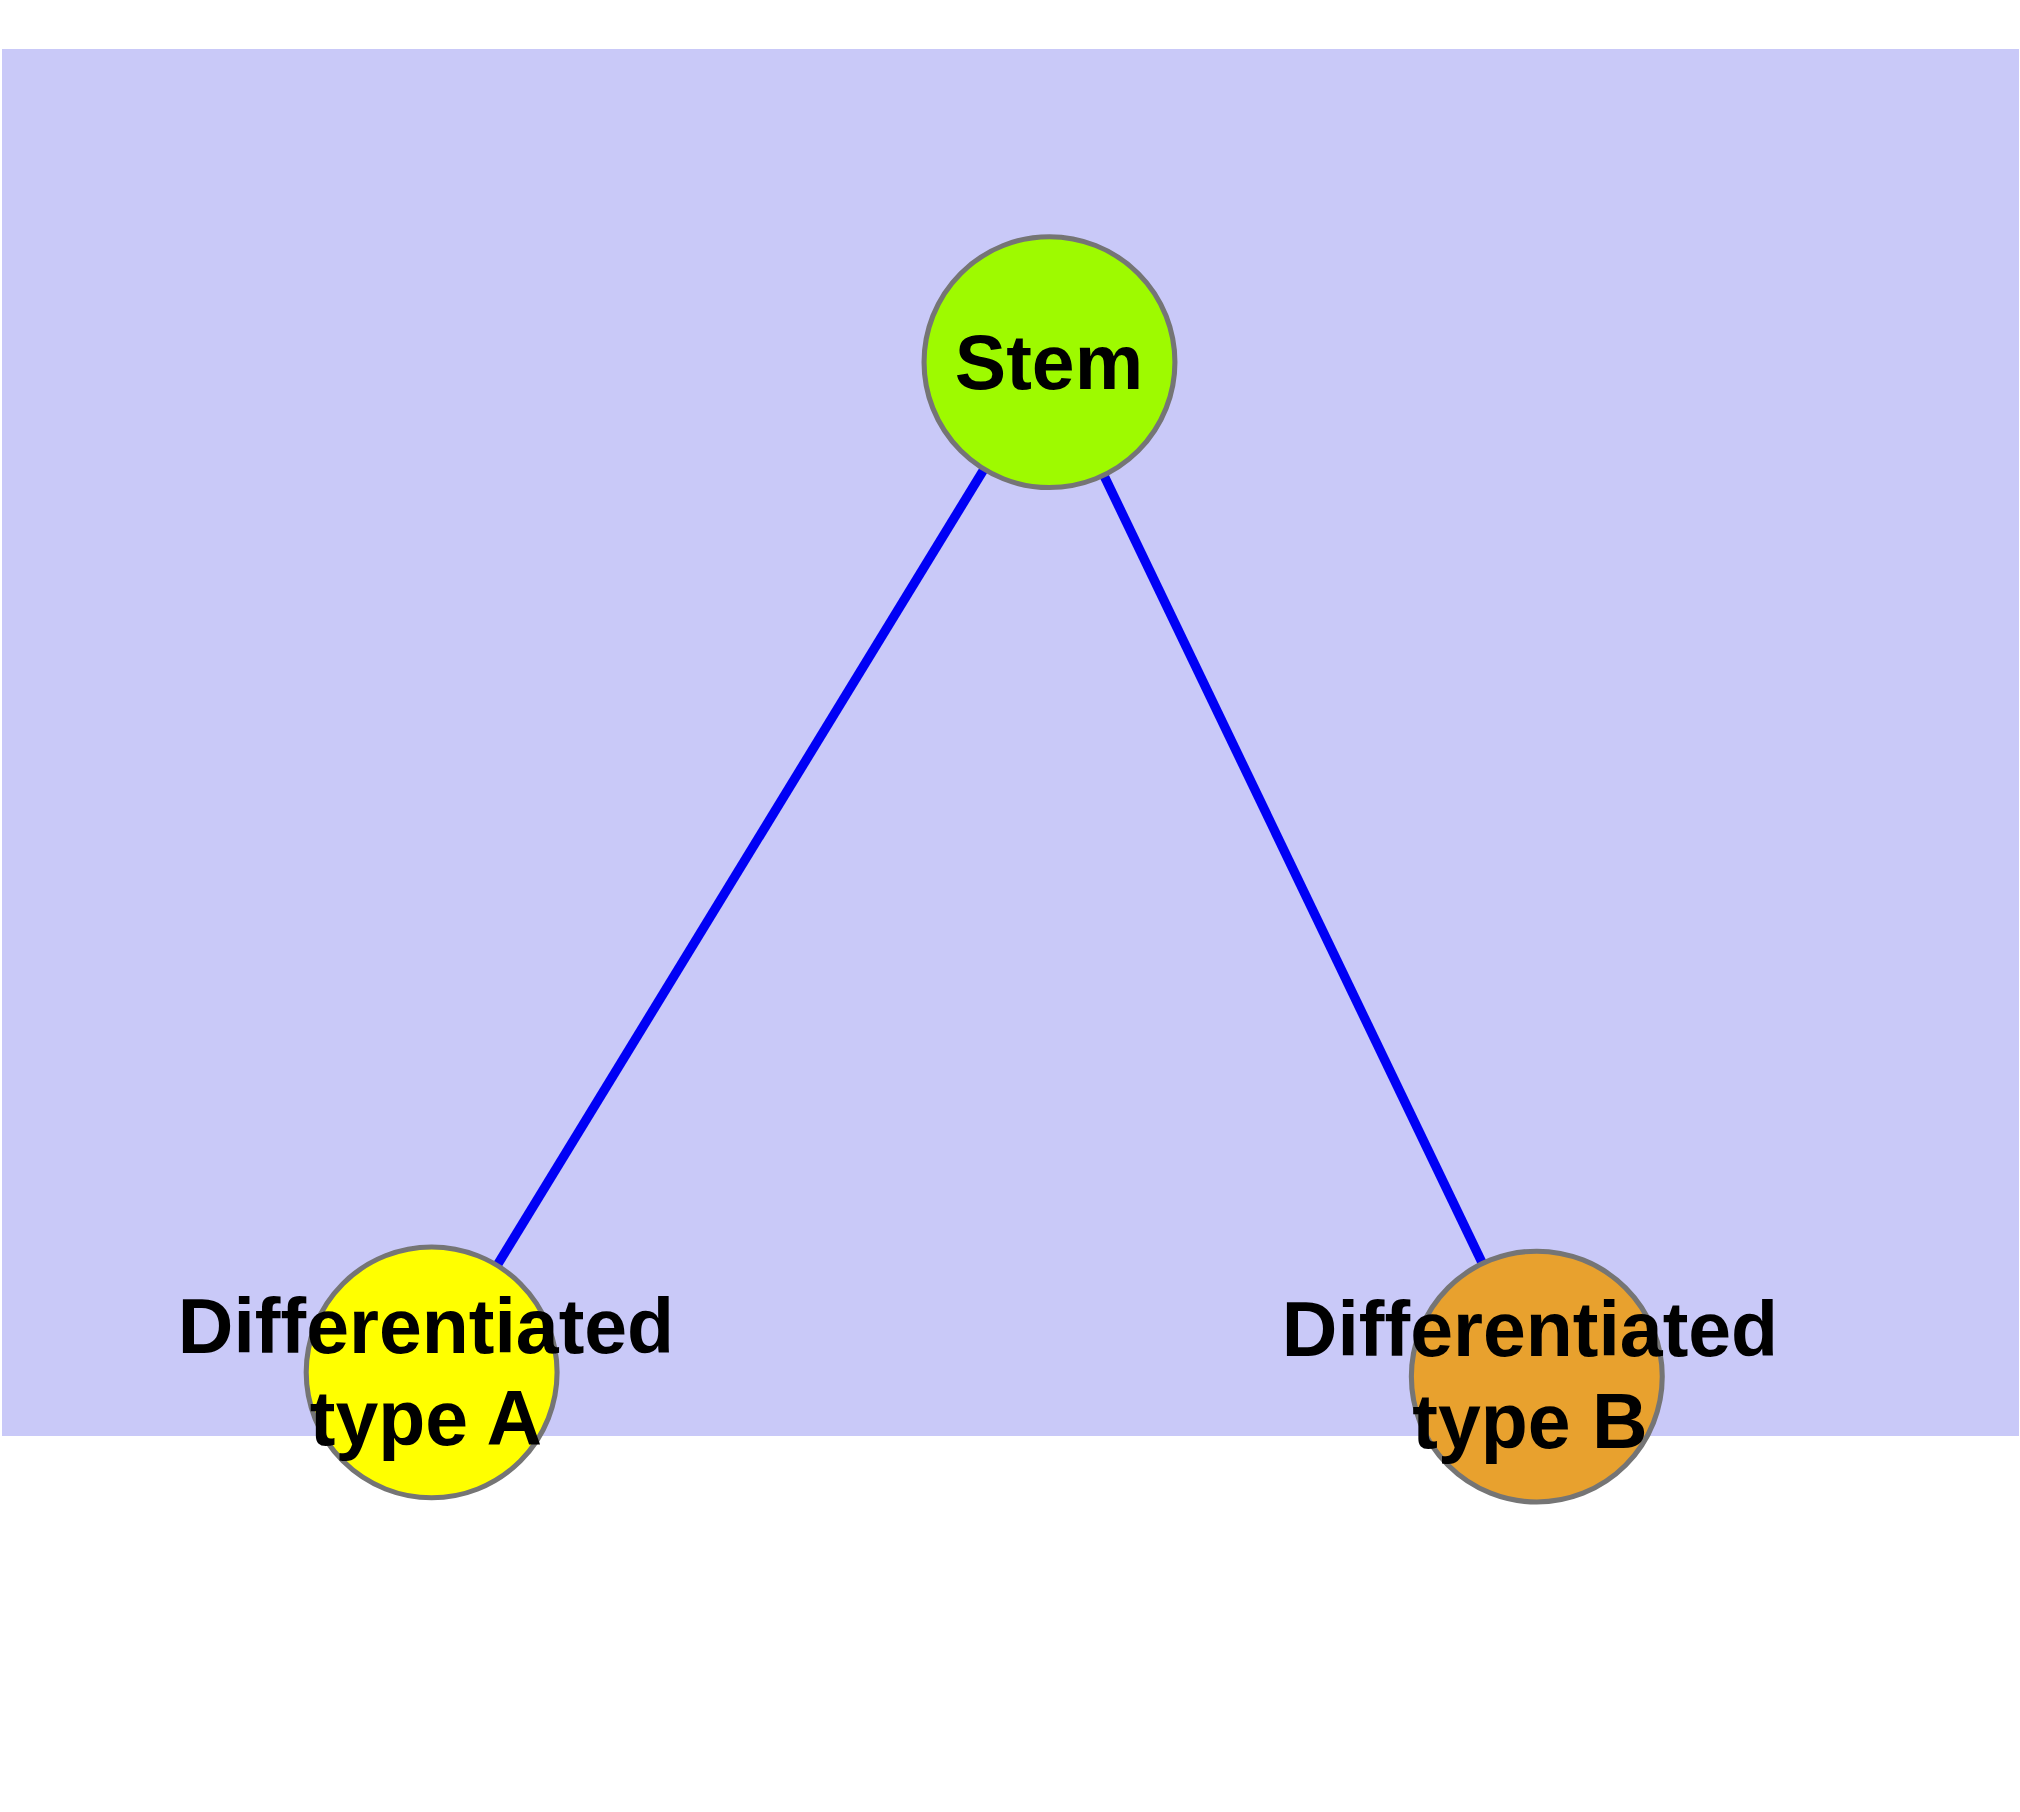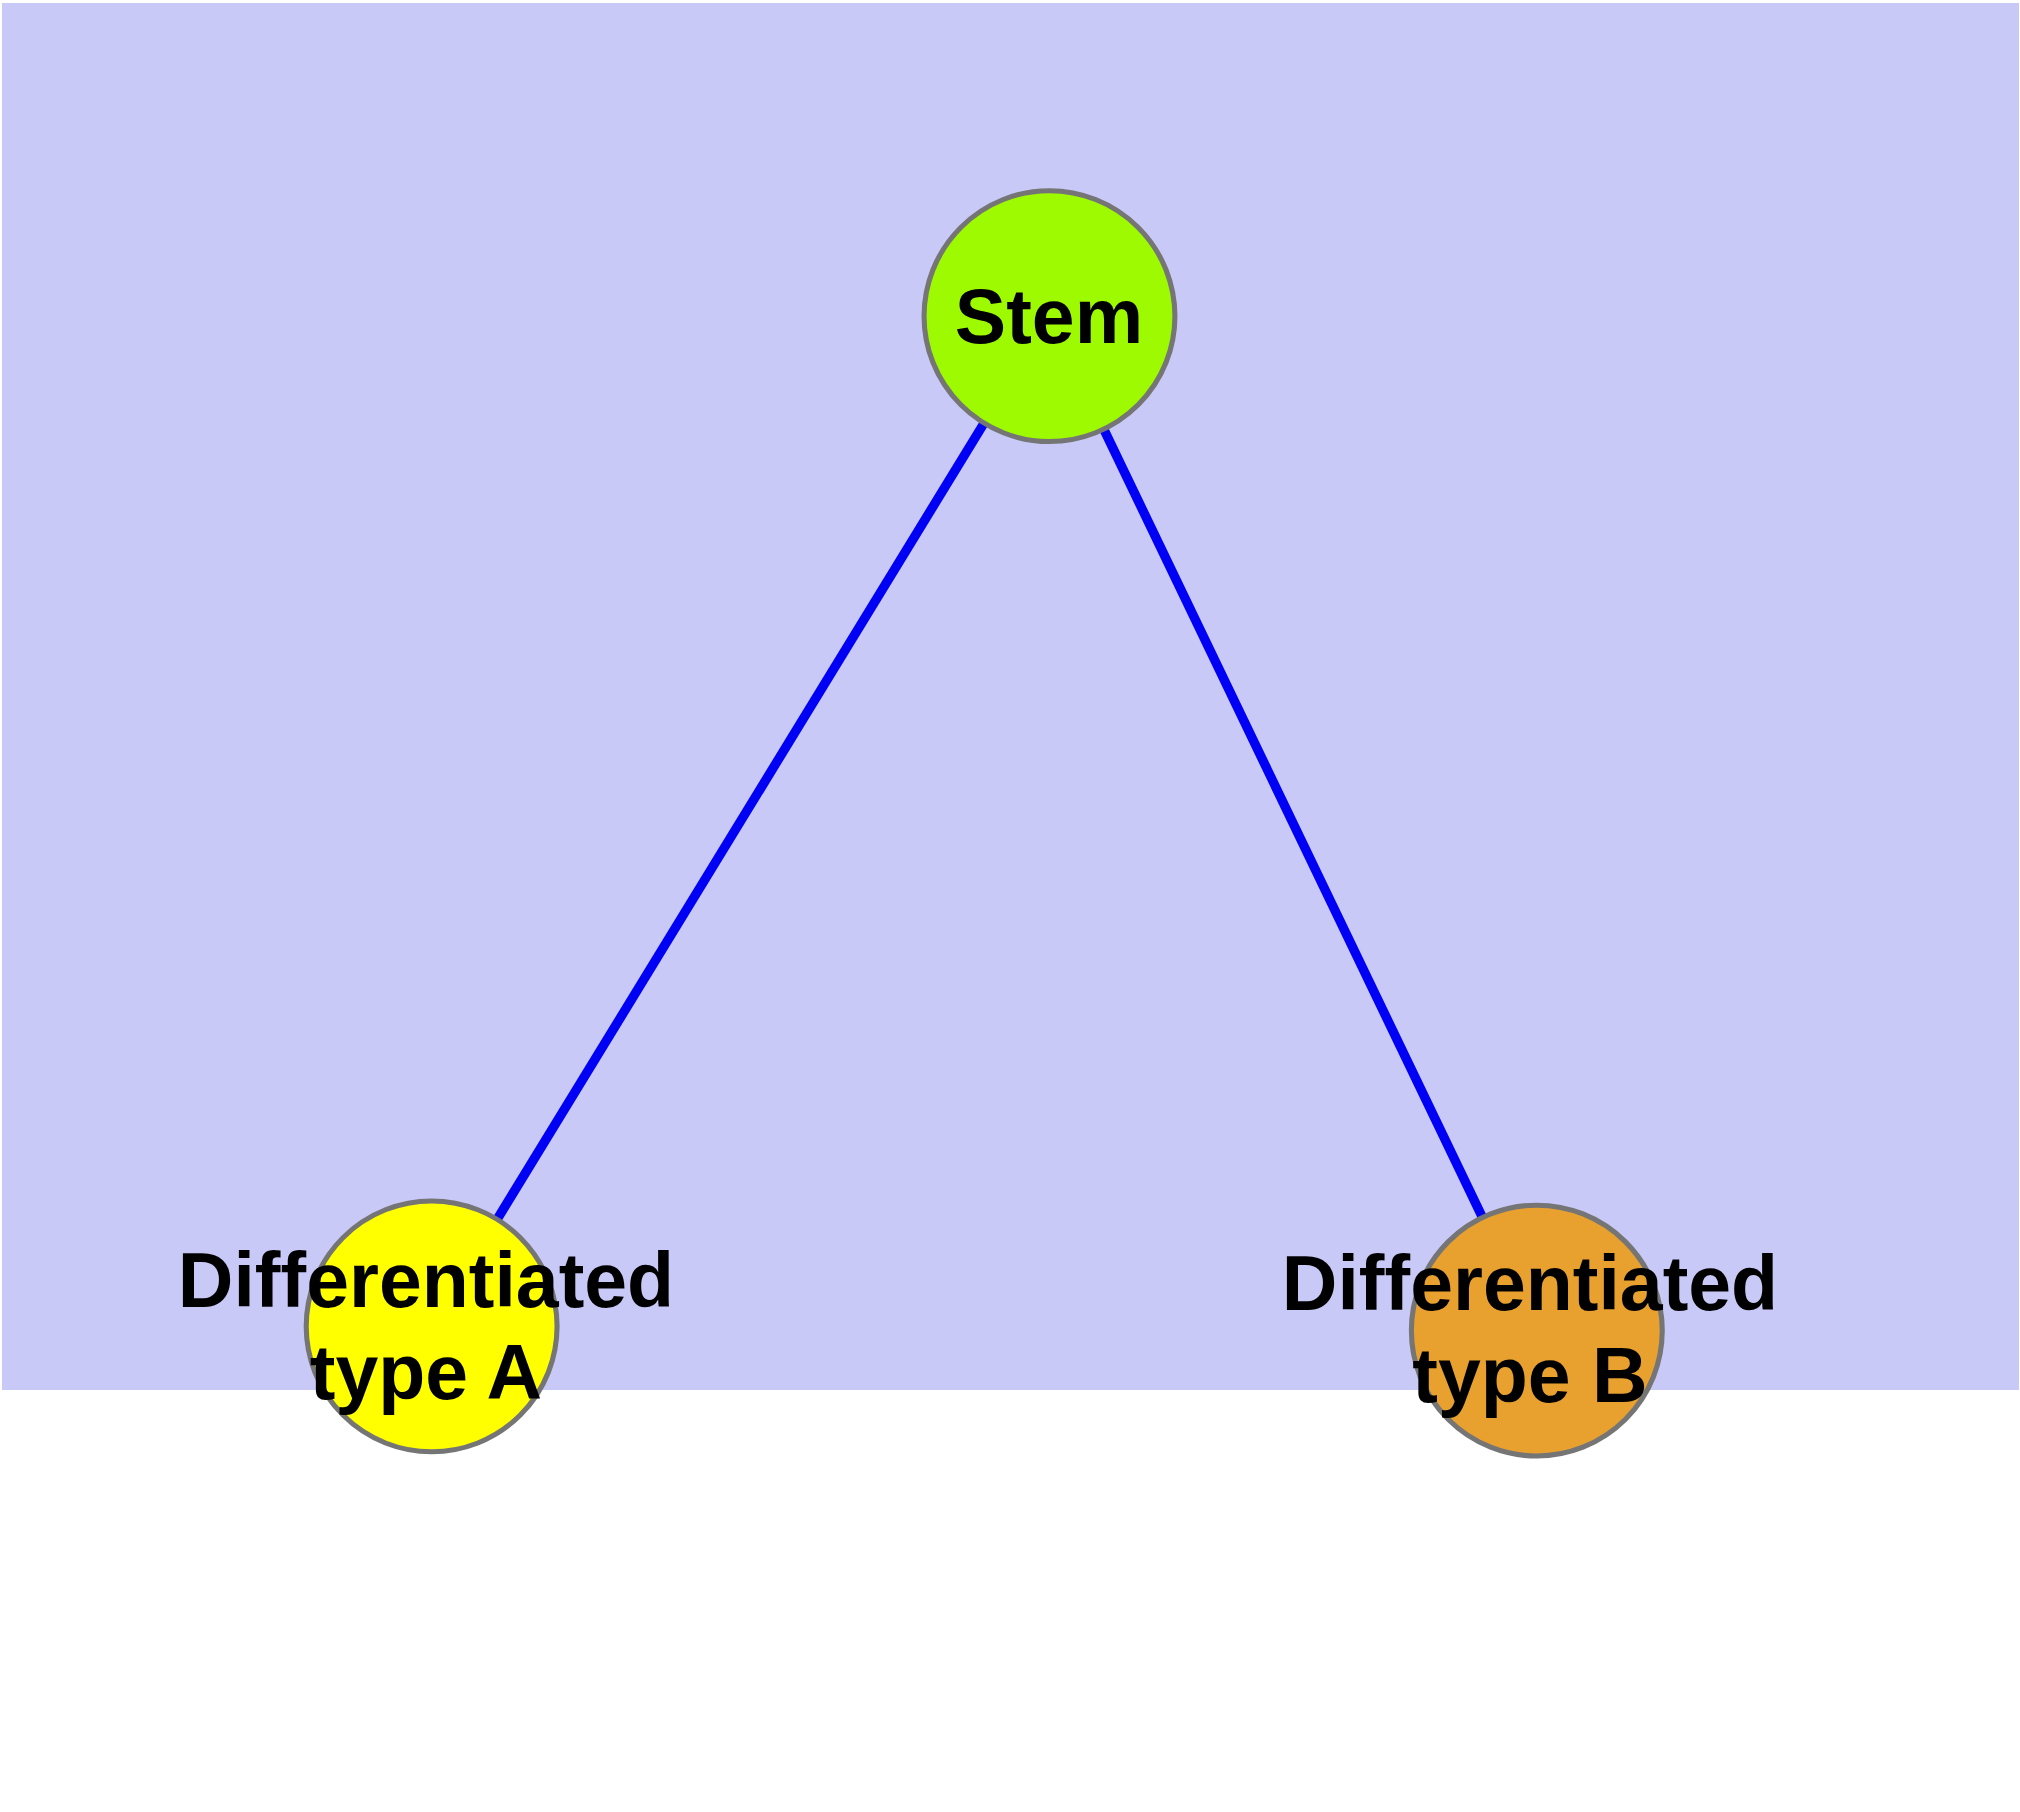--- a/index.html
+++ b/index.html
@@ -8,20 +8,21 @@
     background: #ffffff;
     width: 2021px;
     height: 1812px;
     overflow: hidden;
     font-family: "Liberation Sans", sans-serif;
   }
   .stage {
     position: relative;
     width: 2021px;
     height: 1392px;
+    margin-top: 46px;
   }
   .plot-bg {
     position: absolute;
     left: 1.7px;
     top: 3.4px;
     right: 1.7px;
     bottom: 1.7px;
     background: #C9C9F8;
   }
   svg.graph-layer {

